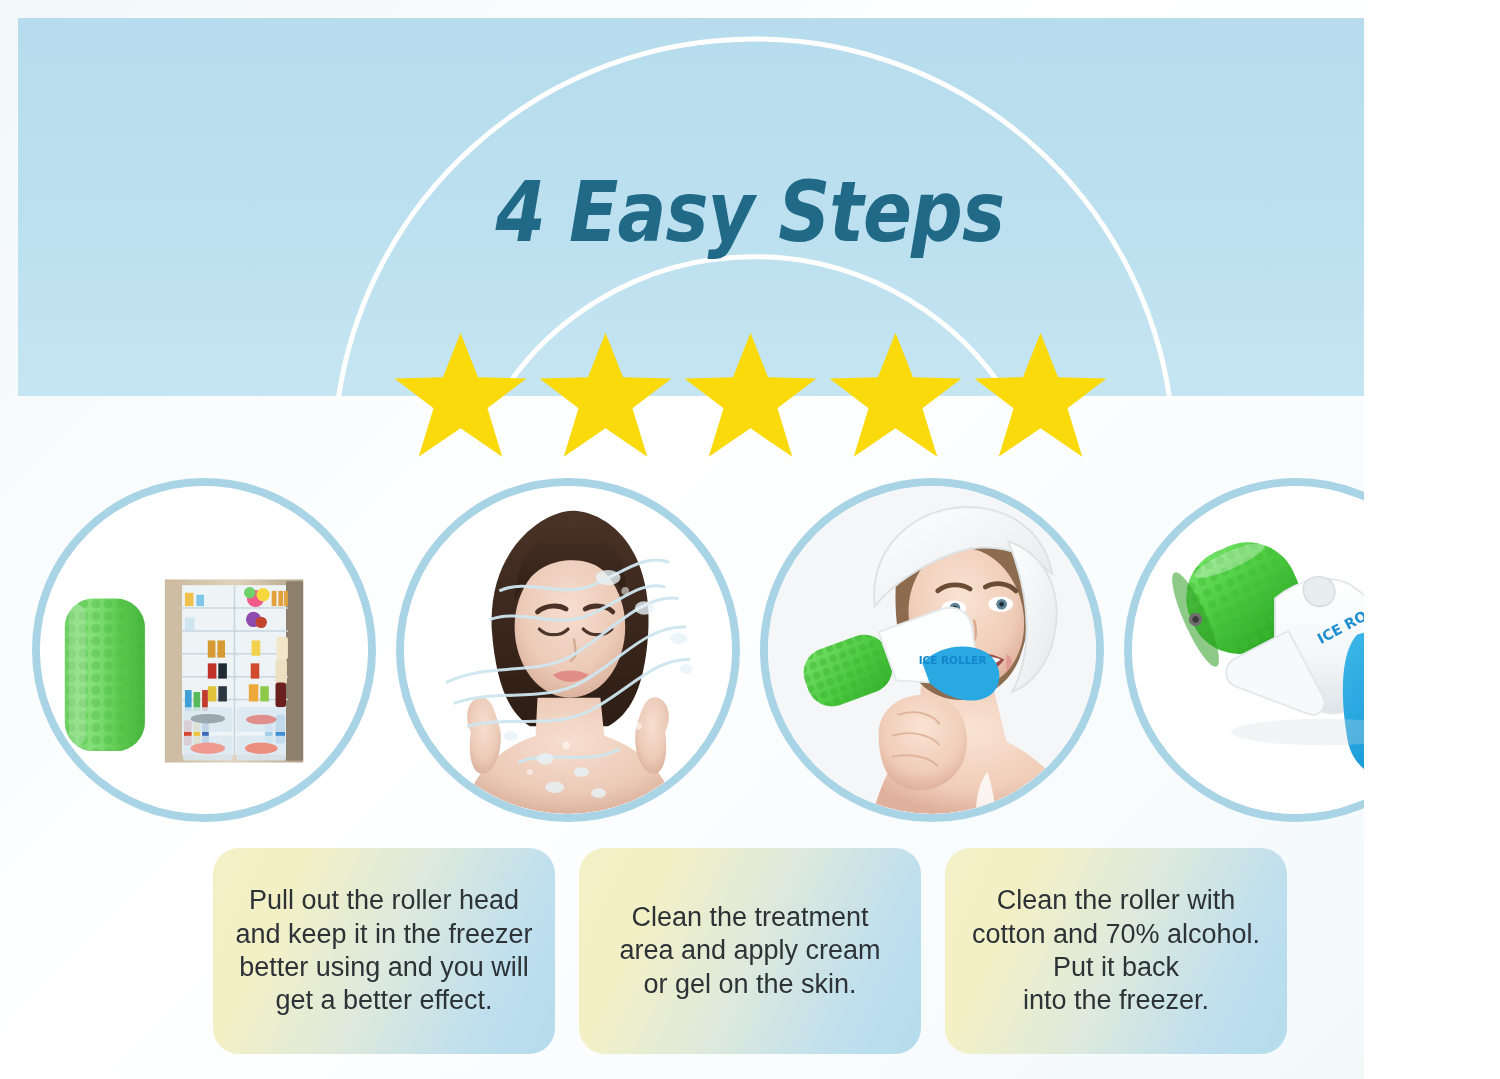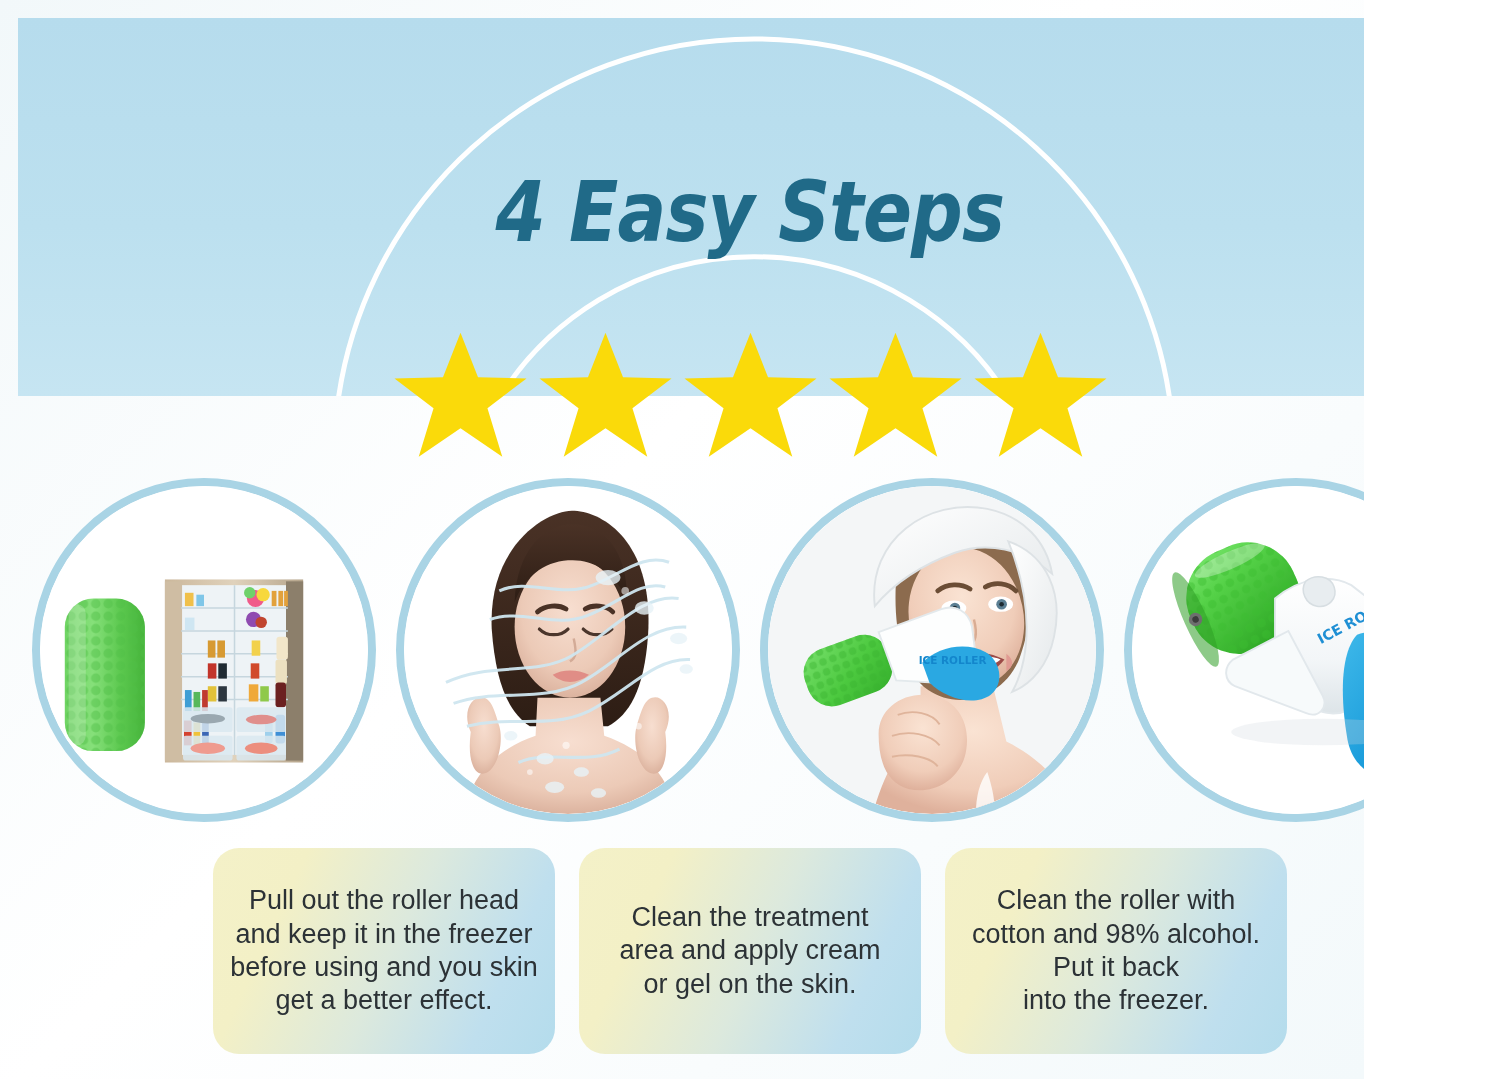--- a/index.html
+++ b/index.html
@@ -475,29 +475,29 @@
         </svg>
       </div>
     </div>
 
   </div>
 
   <div class="captions-row">
     <div class="caption">
       <p>Pull out the roller head
 and keep it in the freezer
-before using and you skin
+better using and you will
 get a better effect.</p>
     </div>
     <div class="caption">
       <p>Clean the treatment
 area and apply cream
 or gel on the skin.</p>
     </div>
     <div class="caption">
       <p>Clean the roller with
-cotton and 98% alcohol.
+cotton and 70% alcohol.
 Put it back
 into the freezer.</p>
     </div>
   </div>
 
 </div>
 
 </body></html>

